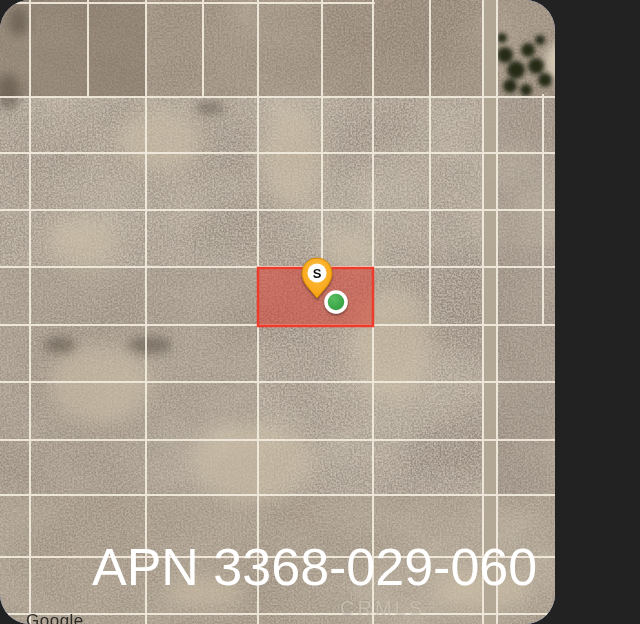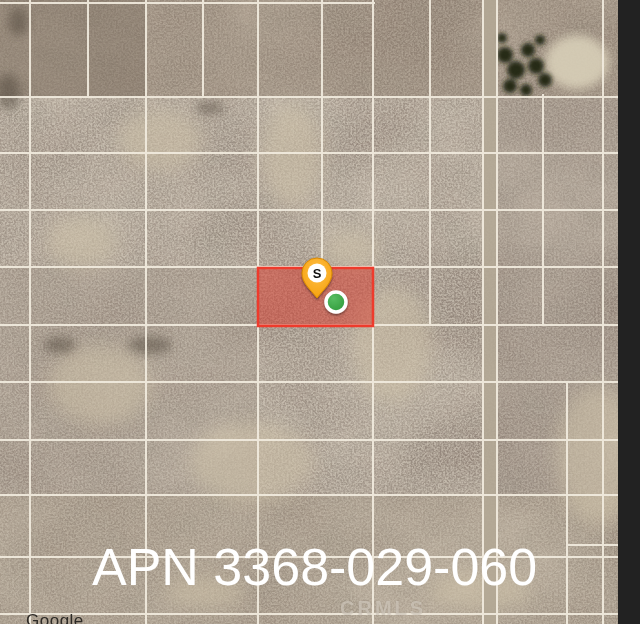--- a/index.html
+++ b/index.html
@@ -1,28 +1,28 @@
 <!DOCTYPE html>
 <html><head>
 <meta charset="utf-8">
 <style>
   html,body{margin:0;padding:0;background:#222;}
   .screen{
-    position:relative;width:618px;height:624px;overflow:hidden;
-    font-family:"Liberation Sans",sans-serif;background:#3b82f6;
+    position:relative;width:555px;height:624px;overflow:hidden;
+    font-family:"Liberation Sans",sans-serif;background:#3b82f6;border-radius:30px;
   }
   .screen svg{position:absolute;left:0;top:0;display:block;}
   .apn-label{
     position:absolute;left:92px;top:537px;
     font-size:52px;font-weight:400;color:#fff;letter-spacing:0px;
     white-space:nowrap;user-select:none;
   }
   .crmls-watermark{
     position:absolute;left:340px;top:597px;
-    font-size:20px;font-weight:700;letter-spacing:3px;
+    font-size:20px;font-weight:400;letter-spacing:3px;
     color:rgba(240,234,223,0.55);
     text-shadow:0 0 1px rgba(95,85,72,0.45);
     white-space:nowrap;user-select:none;
   }
   .google-attribution{
     position:absolute;left:26px;top:611px;
     font-size:17px;font-weight:500;color:#2e2b27;
     letter-spacing:.5px;white-space:nowrap;user-select:none;
   }
   .logo-badge{

